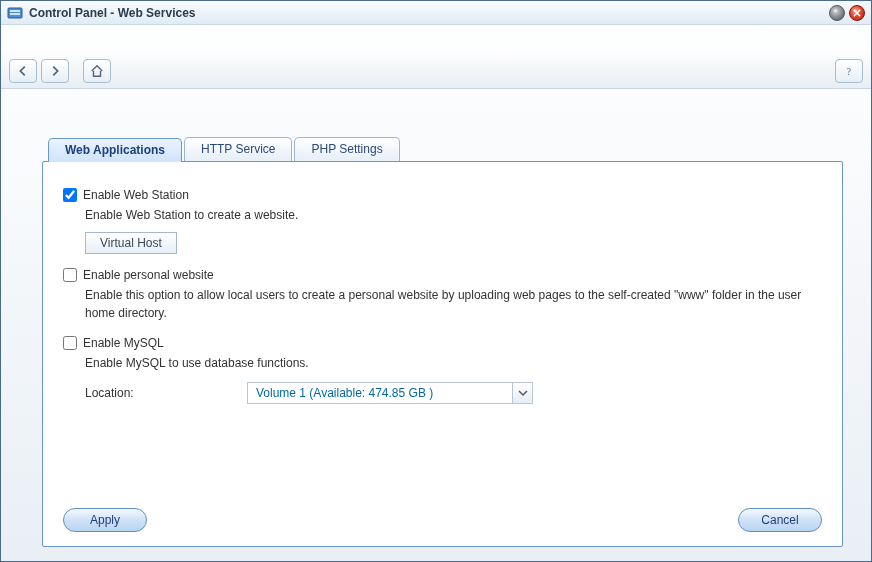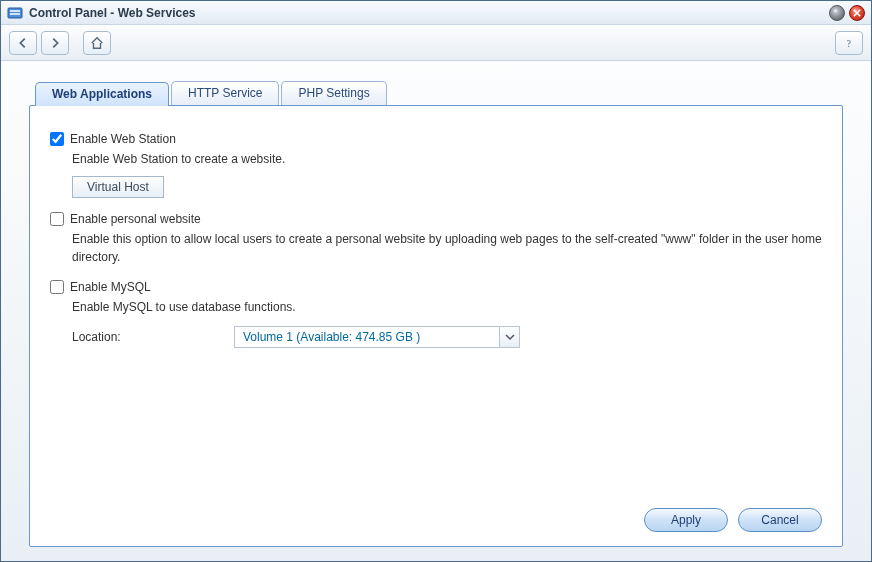--- a/index.html
+++ b/index.html
@@ -11,20 +11,21 @@
     background: #fff;
   }
   .window {
     width: 872px;
     height: 562px;
     border: 1px solid #4a6a8a;
     background: linear-gradient(to bottom, #ffffff 0%, #e9eff5 100%);
     position: relative;
     display: flex;
     flex-direction: column;
+    gap: 28px;
   }
   .titlebar {
     height: 24px;
     background: linear-gradient(to bottom, #f8fbff 0%, #e1ebf4 100%);
     border-bottom: 1px solid #c8d6e4;
     display: flex;
     align-items: center;
     padding: 0 6px;
     font-size: 12px;
     font-weight: bold;
@@ -78,21 +79,21 @@
     display: inline-flex;
     align-items: center;
     justify-content: center;
     color: #4a5a6a;
     cursor: pointer;
   }
   .nav-btn svg { width: 14px; height: 14px; }
   .nav-spacer { flex: 1; }
   .content-outer {
     flex: 1;
-    padding: 20px 28px 14px 28px;
+    padding: 20px 28px 14px 41px;
     display: flex;
     flex-direction: column;
   }
   .tabs {
     display: flex;
     gap: 2px;
     position: relative;
     z-index: 2;
     margin-left: 6px;
   }
@@ -186,21 +187,21 @@
     border-left: 1px solid #b9c5d1;
     background: linear-gradient(to bottom, #fff 0%, #e6eef6 100%);
     display: flex;
     align-items: center;
     justify-content: center;
     color: #666;
   }
   .panel-footer {
     margin-top: auto;
     display: flex;
-    justify-content: flex-end;
+    justify-content: space-between;
     gap: 10px;
     padding-top: 10px;
   }
   .pill-btn {
     min-width: 84px;
     padding: 4px 18px;
     border: 1px solid #5e8ec6;
     border-radius: 12px;
     background: linear-gradient(to bottom, #f4f9ff 0%, #cfe2f7 50%, #b9d5f3 100%);
     color: #1f3f77;

